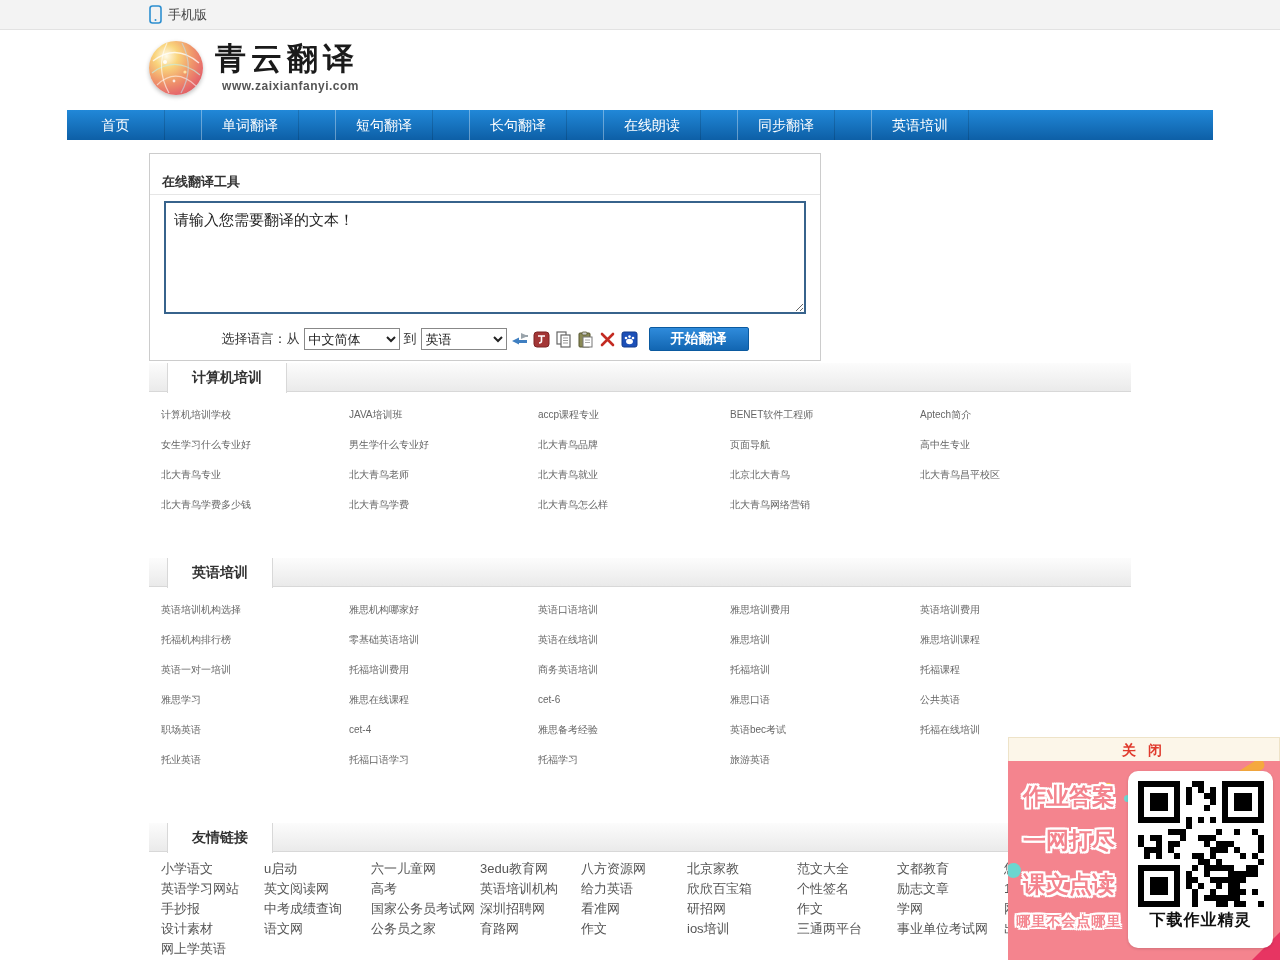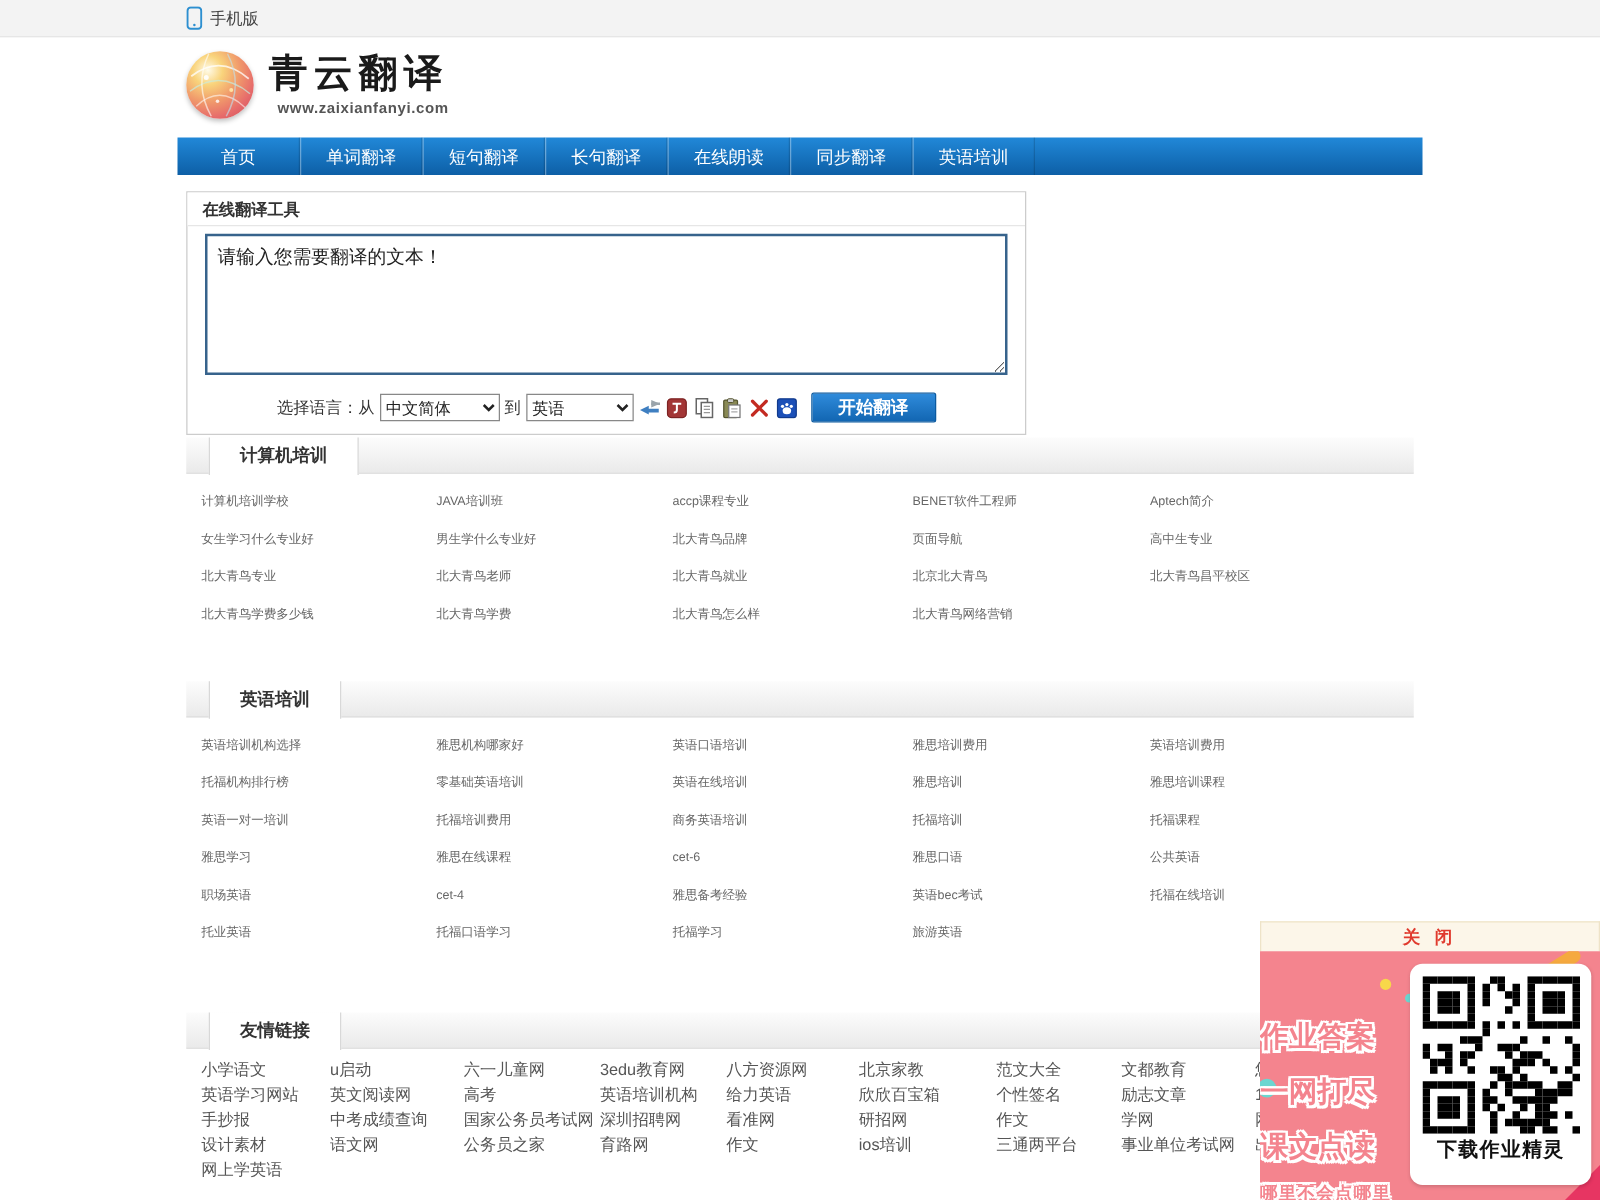--- a/index.html
+++ b/index.html
@@ -16,31 +16,31 @@
   .header { height:78px; background:#fff; }
   .header-inner { width:982px; margin:0 auto; padding-top:11px; display:flex; align-items:flex-start; }
   .logo-sphere { width:54px; height:54px; border-radius:50%; position:relative; flex:0 0 54px;
     background:radial-gradient(circle at 32% 28%, #fffbe9 0%, #f9d47c 22%, #f0996b 48%, #e66a6b 72%, #c94a52 100%);
     box-shadow:0 2px 4px rgba(0,0,0,0.25); }
   .logo-sphere svg { position:absolute; left:0; top:0; }
   .brand { margin-left:12px; }
   .site-name { font-size:31px; font-weight:bold; color:#1a1a1a; letter-spacing:5px; line-height:36px; }
   .site-url { font-size:12px; font-weight:bold; color:#555; margin-top:2px; letter-spacing:0.5px;text-align:right; }
   
-  .nav { width:996px; margin:2px auto 0; height:30px; display:flex;
-    background:linear-gradient(#2188d8, #0d5fa6); }
+  .nav { width:1146px; margin:2px auto 0; height:30px; display:flex;
+    background:linear-gradient(#2188d8, #0d5fa6);gap:36px; }
   .nav-item { width:98px; height:30px; line-height:30px; text-align:center; color:#fff; font-size:14px;
     cursor:pointer; border-left:1px solid rgba(255,255,255,0.35); border-right:1px solid rgba(0,0,0,0.15); }
   .nav-item.first { border-left:none; }
   
   .container { width:982px; margin:0 auto; position:relative; }
   
   .panel { width:672px; margin-top:13px; border:1px solid #ccc; background:#fff; }
   .panel-header { height:27px; line-height:27px; padding-left:12px; font-size:13px; font-weight:bold;
-    color:#333; border-bottom:1px solid #e6e6e6; background:#fff; }
+    color:#333; border-bottom:1px solid #e6e6e6; background:#fff;margin-top:14px; }
   .panel-body { padding:6px 14px 9px; }
   .panel-body textarea { width:100%; height:113px; border:2px solid #37638c; font-size:15px; color:#222;
     padding:6px 8px; resize:both; font-family:inherit; line-height:1.4; outline:none; }
   .controls { margin-top:9px; display:flex; align-items:center; justify-content:center; gap:4px; }
   .lang-label { font-size:13px; color:#333; white-space:nowrap; }
   .controls select { height:22px; font-size:13px; color:#222; border:1px solid #888; background:#fff; }
   .sel-src { width:96px; } .sel-tgt { width:86px; }
   .toolbtn { width:18px; height:18px; display:inline-flex; align-items:center; justify-content:center; cursor:pointer; }
   .go-btn { margin-left:6px; width:100px; height:24px; border:1px solid #0b5aa0; border-radius:2px;
     background:linear-gradient(#2f8bdb, #1266b2); color:#fff; font-size:14px; font-weight:bold; cursor:pointer; }
@@ -54,26 +54,26 @@
     padding:8px 12px 14px; }
   .glink { font-size:10px; color:#666; line-height:30px; text-decoration:none; cursor:pointer; white-space:nowrap;
     overflow:hidden; }
   .friend-grid { display:grid; grid-template-columns:103px 107px 109px 101px 106px 110px 100px 107px 1fr;
     grid-auto-rows:20px; padding:7px 12px 10px; }
   .flink { font-size:13px; color:#555; line-height:20px; text-decoration:none; cursor:pointer; white-space:nowrap;
     overflow:hidden; }
   
   .popup { position:absolute; right:0; top:737px; width:272px; height:223px; z-index:50; }
   .popup-close-bar { height:24px; background:#fcf6e9; border:1px solid #eee3c8; border-bottom:none;
-    text-align:center; line-height:24px;font-family:Liberation Serif, serif; }
+    text-align:center; line-height:24px; }
   .popup-close { font-size:14px; font-weight:bold; color:#e03a2d; letter-spacing:4px; cursor:pointer; }
   .popup-body { position:relative; height:199px; background:#f4848e; overflow:hidden; }
-  .pline { position:absolute; left:0; width:122px; font-weight:bold; color:#f4848e;
+  .pline { position:absolute; left:0; width:122px; text-align:center; font-weight:bold; color:#f4848e;
     text-shadow:-2px -2px 0 #fff, 2px -2px 0 #fff, -2px 2px 0 #fff, 2px 2px 0 #fff,
-                -2px 0 0 #fff, 2px 0 0 #fff, 0 -2px 0 #fff, 0 2px 0 #fff;margin-top:33px; }
+                -2px 0 0 #fff, 2px 0 0 #fff, 0 -2px 0 #fff, 0 2px 0 #fff; }
   .pline1 { top:20px; font-size:23px; }
   .pline2 { top:64px; font-size:23px; }
   .pline3 { top:108px; font-size:23px; }
   .psub  { top:152px; font-size:14px; letter-spacing:1px; }
   .qr-card { position:absolute; right:7px; top:10px; width:145px; height:177px; background:#fff; border-radius:10px;
     text-align:center; box-shadow:0 1px 3px rgba(0,0,0,0.15); }
   .qr-box { width:126px; height:126px; margin:10px auto 0; }
   .qr-caption { font-size:16px; font-weight:bold; color:#111; margin-top:3px; letter-spacing:1px; }
   .dot { position:absolute; border-radius:50%; }
   .dot-teal1 { left:-2px; top:102px; width:15px; height:15px; background:#6bd6d0; }

